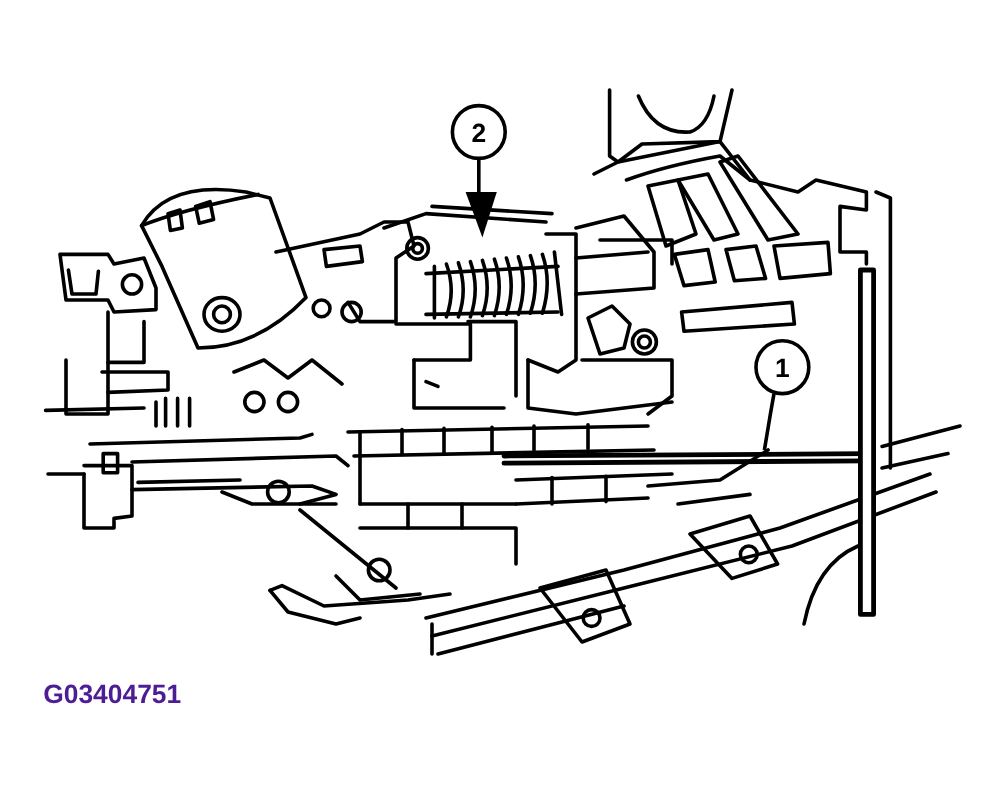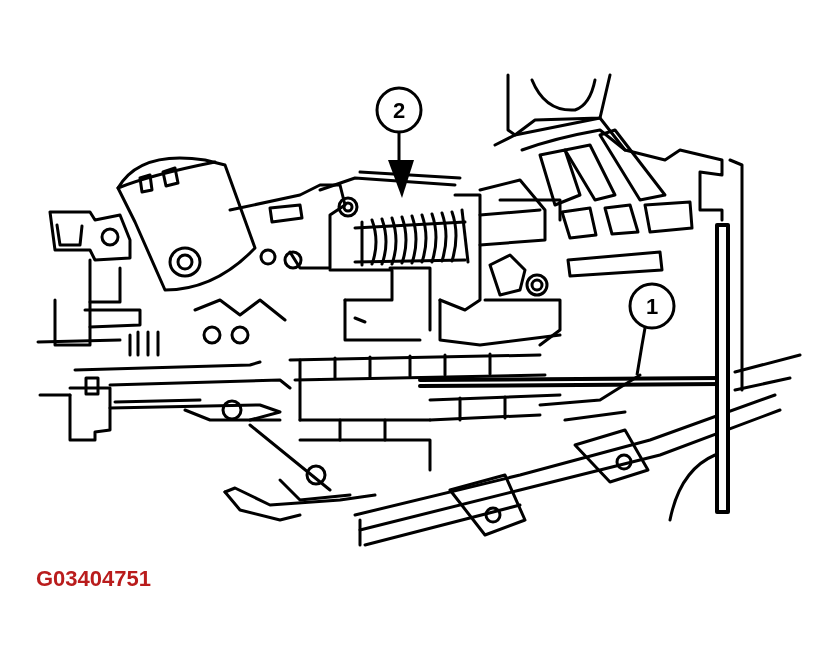--- a/index.html
+++ b/index.html
@@ -1,18 +1,18 @@
 <!DOCTYPE html>
 <html><head>
   <meta charset="utf-8">
   <style>
     html, body { margin: 0; padding: 0; background: #ffffff; }
     body { width: 822px; height: 666px; position: relative; overflow: hidden; font-family: "Liberation Sans", sans-serif; }
     #diagram { position: absolute; left: 0; top: 0; width: 822px; height: 666px; }
-    .figure-id { position: absolute; left: 36px; top: 566px; font-family: "Liberation Sans", sans-serif; font-size: 22px; font-weight: bold; color: #b91c1c; letter-spacing: 0px; }
+    .figure-id { position: absolute; left: 36px; top: 566px; font-family: "Liberation Sans", sans-serif; font-size: 22px; font-weight: bold; color: #4c1d95; letter-spacing: 0px; }
     .callout-num { font-family: "Liberation Sans", sans-serif; font-size: 22px; font-weight: bold; fill: #000; }
   </style>
 </head>
 <body>
 
 <svg id="diagram" viewBox="0 0 822 666" xmlns="http://www.w3.org/2000/svg">
   <g fill="none" stroke="#000" stroke-width="3" stroke-linejoin="round" stroke-linecap="round">
 
     <g>
       <path d="M508 75 L508 130 L515 135 L535 120 L600 118 L610 75"></path>

